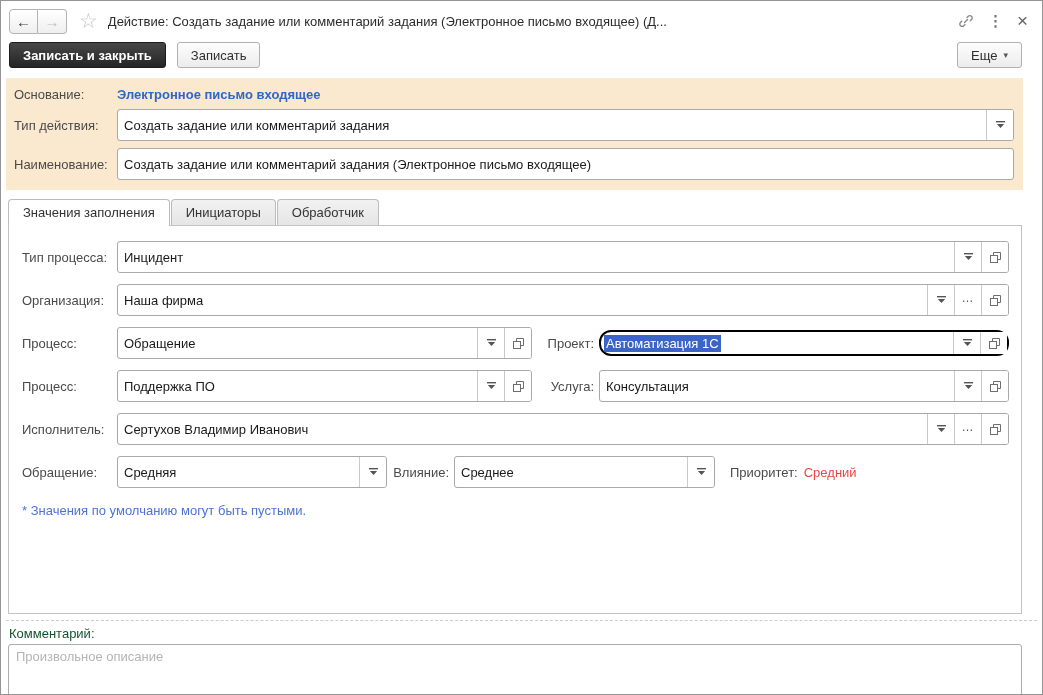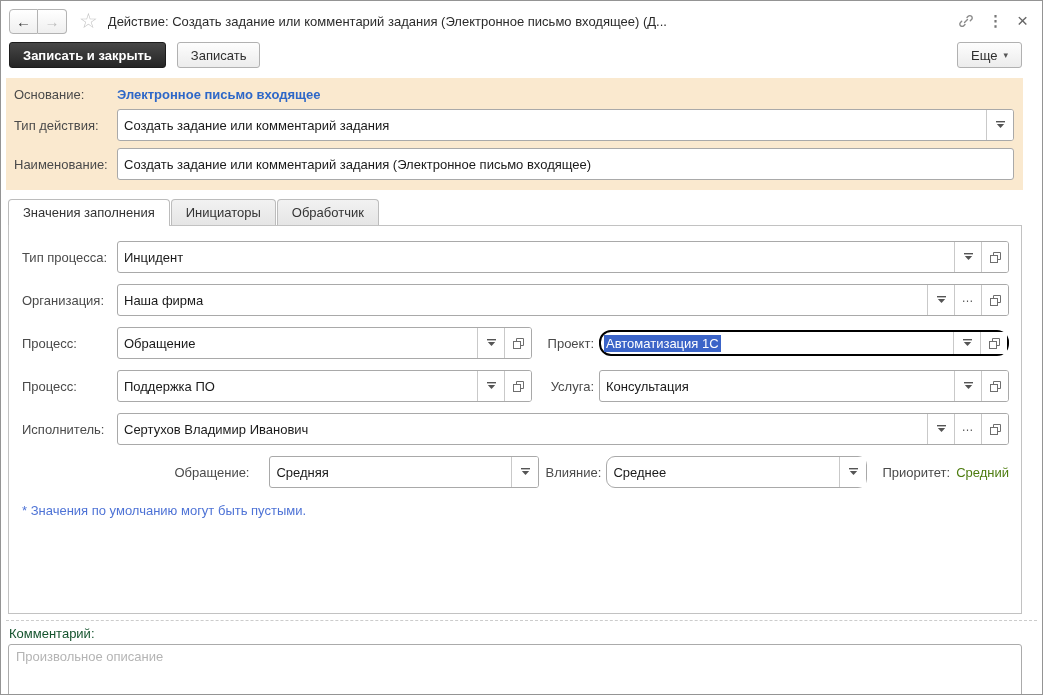--- a/index.html
+++ b/index.html
@@ -49,26 +49,26 @@
   
   .tabs { display:flex; margin:9px 0 0 7px; position:relative; z-index:2; }
   .tab { height:26px; display:flex; align-items:center; padding:0 14px; margin-right:1px;
          border:1px solid #bcbcbc; border-bottom:none; border-radius:4px 4px 0 0;
          background:linear-gradient(#f2f2f2,#e5e5e5); color:#333; cursor:pointer; position:relative; }
   .tab.active { background:#fff; }
   .tab.active::after { content:''; position:absolute; left:0; right:0; bottom:-2px; height:3px; background:#fff; }
   
   .panel { margin-left:7px; width:1014px; height:389px; border:1px solid #c2c2c2; background:#fff;
            padding:15px 12px 0 13px; position:relative; z-index:1; }
-  .frow { display:flex; align-items:center; margin-bottom:11px;justify-content:flex-end; }
+  .frow { display:flex; align-items:center; margin-bottom:11px; }
   .frow .lbl { width:95px; flex:none; color:#4a4a4a; }
   .lbl2 { flex:none; text-align:right; color:#4a4a4a; }
   .grow { flex:1; }
   .note { color:#4e73d6; margin-top:15px; }
-  .static-val { color:#4d7c0f; }
+  .static-val { color:#ef4444; }
   
   .dashed-sep { border-top:1px dashed #cccccc; margin:6px 5px 0 5px; }
   .comment-label { margin:5px 0 3px 8px; color:#14532d; }
   .comment-area { display:block; margin-left:7px; width:1014px; height:59px; border:1px solid #ababab; border-radius:3px;
                   resize:none; padding:4px 7px; font-family:"Liberation Sans", sans-serif; font-size:13px; color:#333; outline:none; }
   .comment-area::placeholder { color:#b4b4b4; }
   svg { display:block; }
 </style>
 </head>
 <body>
@@ -273,21 +273,21 @@
       <div class="fld" style="width:270px;">
         <input value="Средняя" style="">
         <div class="fbtn">
             <svg width="9" height="8" viewBox="0 0 9 8">
               <rect x="0" y="0" width="9" height="1.4" fill="#555"></rect>
               <path d="M0.8 3 L8.2 3 L4.5 7 Z" fill="#555"></path>
             </svg>
           </div>
       </div>
       <div class="lbl2" style="width:62px; margin-right:5px;">Влияние:</div>
-      <div class="fld" style="width:261px;border-radius:9px;">
+      <div class="fld" style="width:261px;">
         <input value="Среднее" style="">
         <div class="fbtn">
             <svg width="9" height="8" viewBox="0 0 9 8">
               <rect x="0" y="0" width="9" height="1.4" fill="#555"></rect>
               <path d="M0.8 3 L8.2 3 L4.5 7 Z" fill="#555"></path>
             </svg>
           </div>
       </div>
       <div class="lbl2" style="margin-left:15px;">Приоритет:</div>
       <div class="static-val" style="margin-left:6px;">Средний</div>

